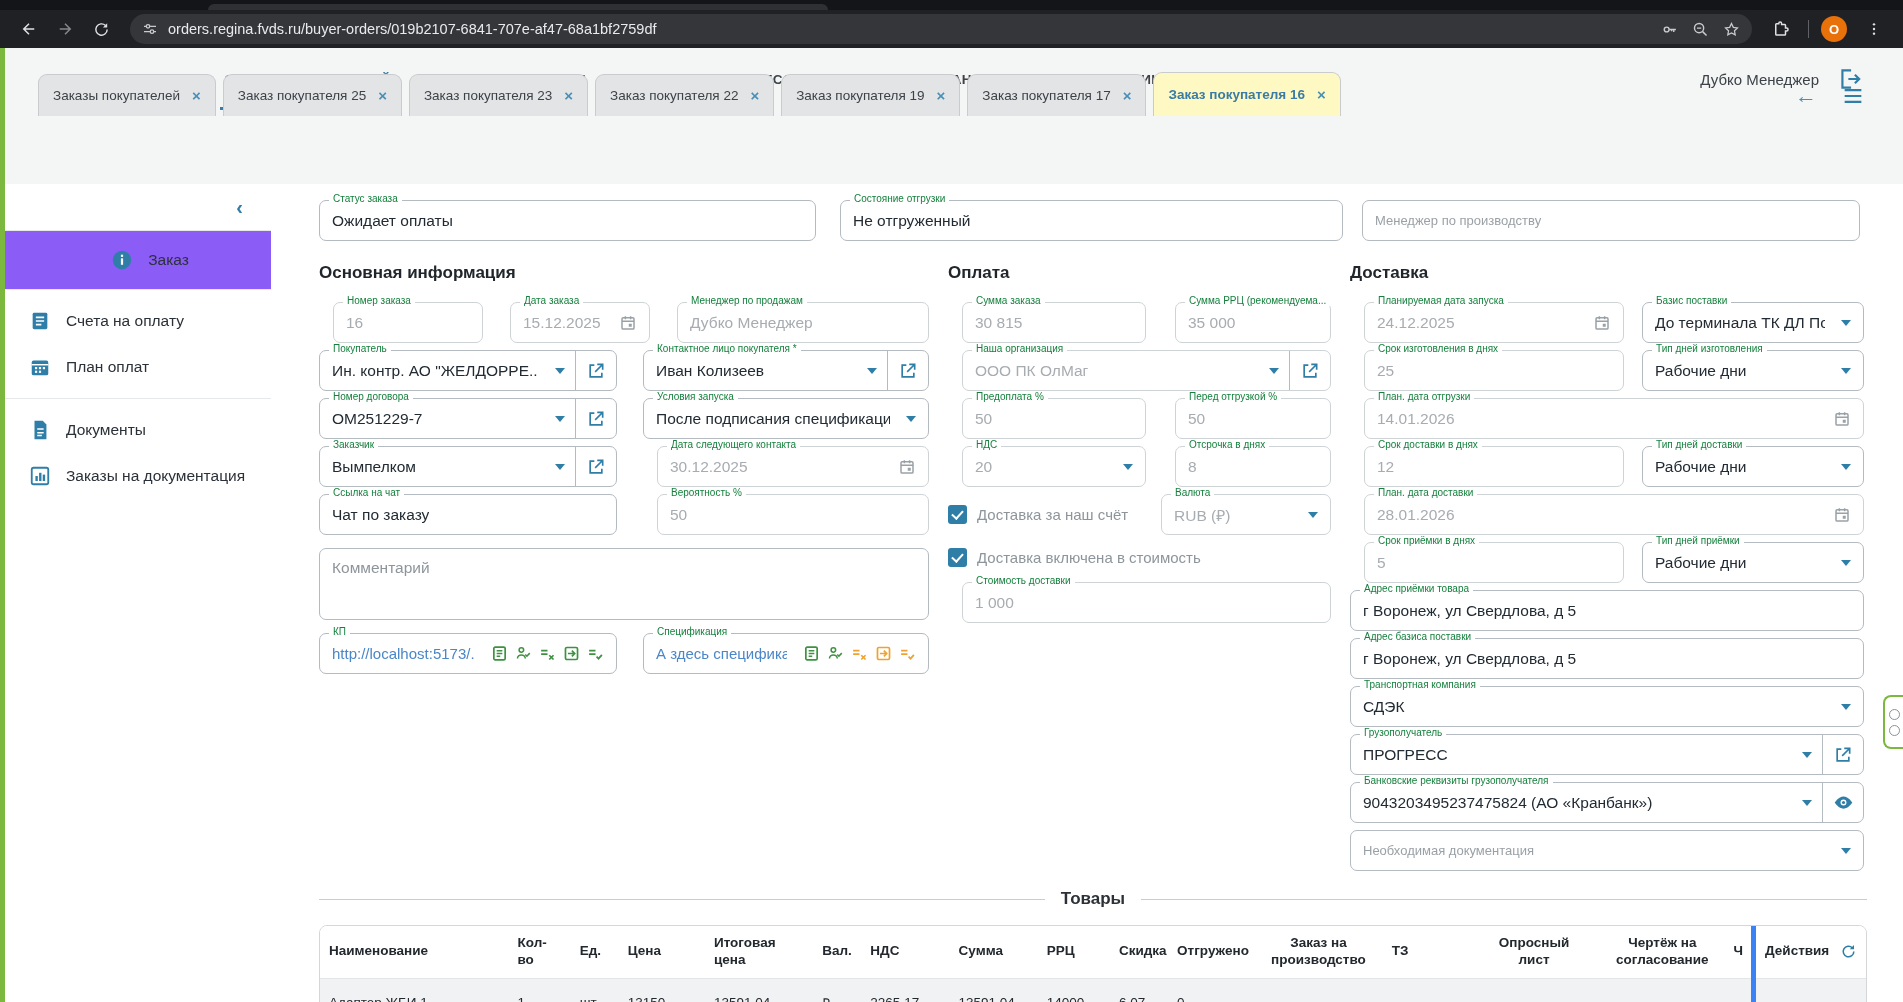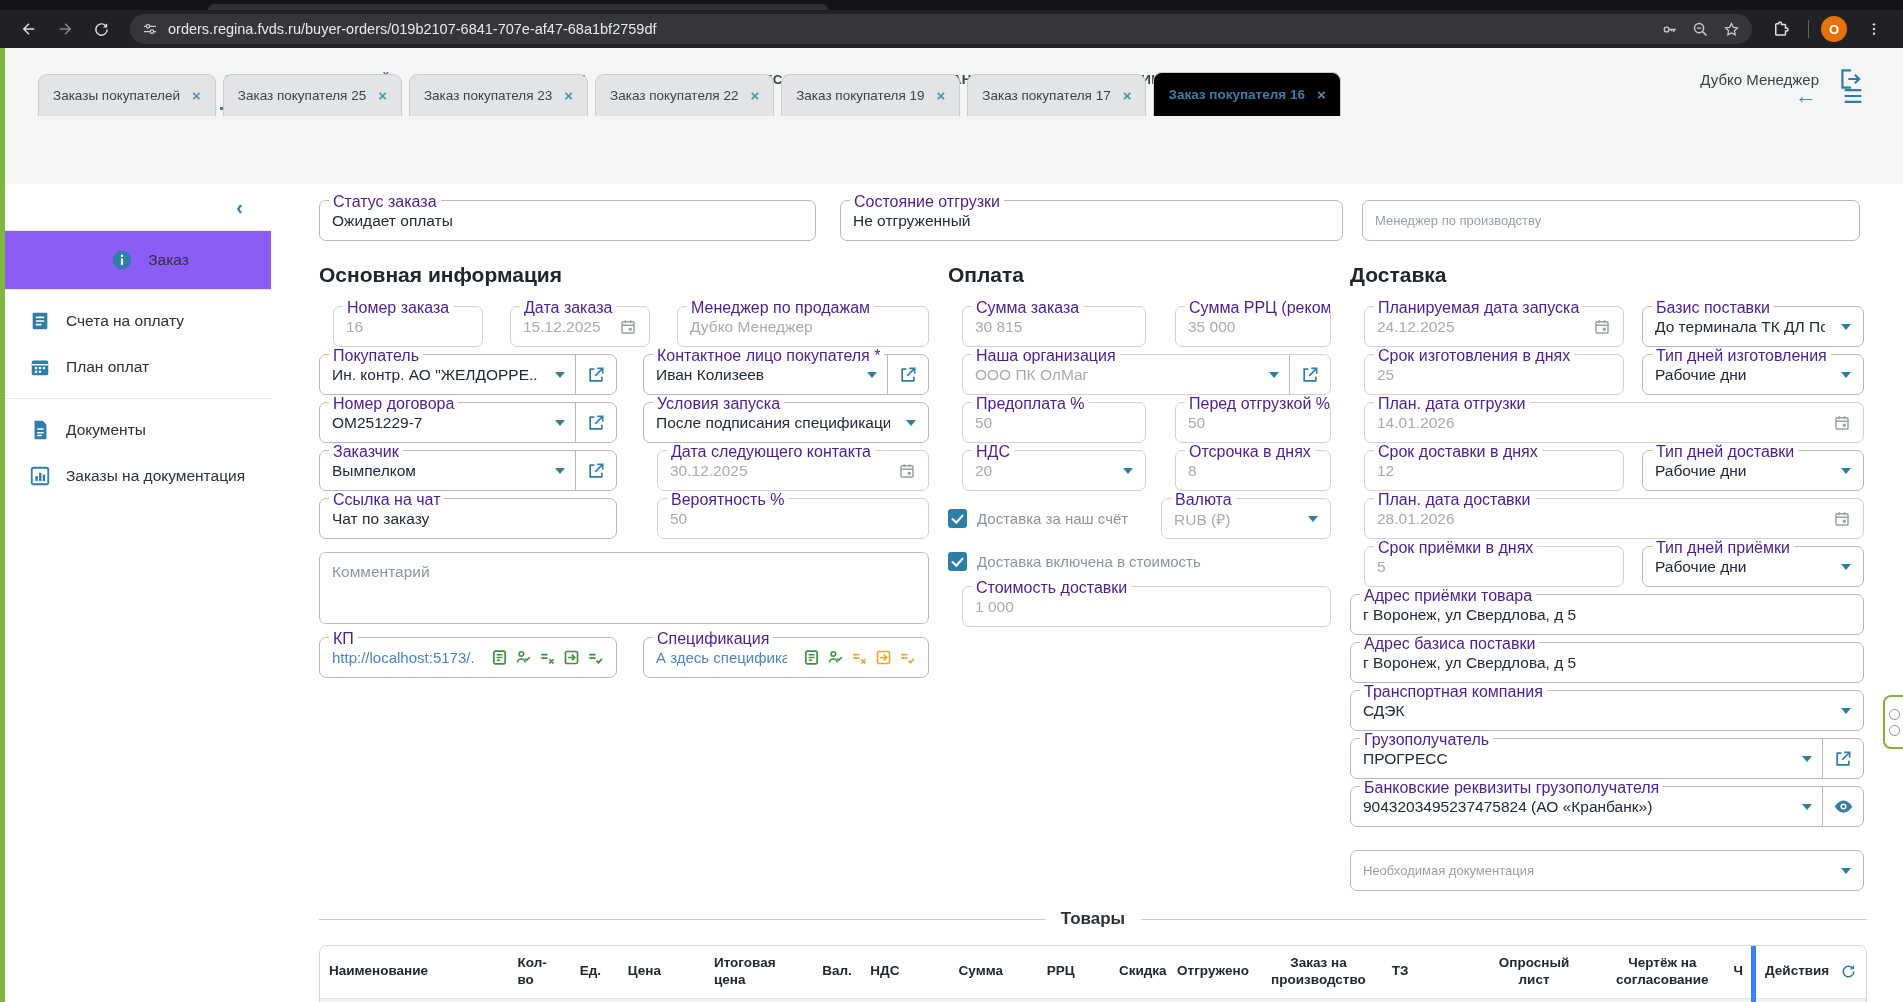--- a/index.html
+++ b/index.html
@@ -32,39 +32,39 @@
   .navitem { position:relative; font-size:13.5px; font-weight:700; color:#3c4248; letter-spacing:.2px; cursor:default; display:flex; align-items:center; gap:6px; white-space:nowrap; }
   .navitem.active { color:#3a7ca5; }
   .navitem.active::after { content:''; position:absolute; left:-4px; right:-4px; bottom:-23px; height:3px; background:#3a7ca5; }
   .nav-user { margin-left:auto; display:flex; align-items:center; gap:18px; }
   .username { font-size:15px; color:#3c4248; }
 
   
   .tabbar { position:absolute; left:38px; top:24px; right:40px; height:44px; display:flex; align-items:flex-end; gap:7px; }
   .tab { height:42px; padding:0 14px; background:#e3e4e5; border:1px solid #c9cbcd; border-bottom:none; border-radius:9px 9px 0 0; display:flex; align-items:center; gap:12px; font-size:13.5px; color:#3c4248; white-space:nowrap; }
   .tab .tclose { color:#4a8fb5; font-size:15px; font-weight:700; }
-  .tab.active { background:#000000; color:#3a7ca5; font-weight:700; height:44px; }
+  .tab.active { background:#fef9c3; color:#3a7ca5; font-weight:700; height:44px; }
   .tabbar-icons { margin-left:auto; display:flex; align-items:center; gap:26px; padding-bottom:10px; }
 
   
   .workspace { position:absolute; top:184px; left:5px; width:1898px; height:818px; background:#fff; display:flex; }
   .sidebar { width:266px; flex:none; background:#fff; }
   .collapse-row { height:46px; display:flex; align-items:center; justify-content:flex-end; padding-right:28px; }
   .collapse-ch { color:#2f7ea8; font-size:20px; font-weight:700; }
   .sdiv { height:1px; background:#e7e8e9; }
   .sitem { display:flex; align-items:center; gap:15px; padding-left:24px; height:46px; font-size:15.5px; color:#2b3artifact338; color:#2b3138; }
   .sitem.big { height:58px; }
   .sitem.active { background:#8b5cf6;justify-content:center; }
   .sitem .sicon { width:22px; height:22px; flex:none; display:flex; }
 
   .content { flex:1; padding:16px 36px 0 48px; min-width:0; }
 
   
   .f { position:relative; border:1px solid #b3bac0; border-radius:7px; height:41px; background:#fff; display:flex; align-items:center; padding:0 12px; min-width:0; }
-  .f .lb { position:absolute; top:-8px; left:9px; font-size:16px; color:#4c1d95; background:#fff; padding:0 4px; white-space:nowrap; max-width:94%; overflow:hidden; }
+  .f .lb { position:absolute; top:-8px; left:9px; font-size:10px; color:#15803d; background:#fff; padding:0 4px; white-space:nowrap; max-width:94%; overflow:hidden; }
   .f .vl { font-size:15.5px; color:#222b33; white-space:nowrap; overflow:hidden; }
   .f.dis { border-color:#ced3d6;margin-left:14px; }
   .f.dis .vl { color:#a7acb1; }
   .f .sp { flex:1; min-width:8px; }
   .arr { width:0; height:0; border-left:5.5px solid transparent; border-right:5.5px solid transparent; border-top:6.5px solid #2f7ea8; flex:none; margin-left:8px; }
   .vdiv { width:1px; align-self:stretch; background:#b3bac0; margin-left:10px; flex:none; }
   .icbtn { width:40px; margin-right:-12px; align-self:stretch; display:flex; align-items:center; justify-content:center; flex:none; color:#2f7ea8; }
   .calic { flex:none; margin-left:8px; display:flex; }
   .ph { font-size:13px; color:#9aa1a6; white-space:nowrap; overflow:hidden; }
   .link { font-size:15px; color:#4a86c8; white-space:nowrap; overflow:hidden; }
@@ -72,21 +72,21 @@
   .mi { width:17px; height:17px; display:flex; }
   .ic-green { color:#3d9140; }
   .ic-orange { color:#efa22d; }
 
   .status-row { display:flex; gap:24px; }
   .cols { display:flex; gap:19px; margin-top:22px; }
   .col { display:flex; flex-direction:column; gap:7px; }
   .col1 { width:610px; flex:none; }
   .col2 { width:383px; flex:none; }
   .col3 { width:514px; flex:none; }
-  .sect-title { font-size:21px; font-weight:700; color:#20262b; margin-bottom:12px; }
+  .sect-title { font-size:17px; font-weight:700; color:#20262b; margin-bottom:12px; }
   .frow { display:flex; gap:26px; }
   .frow.tight { gap:13px; }
   .frow.g15 { gap:15px; }
   .frow.g18 { gap:18px; }
   .comment-box { border:1px solid #b3bac0; border-radius:7px; height:72px; padding:10px 12px; font-size:15.5px; color:#8d959b; margin-top:6px; margin-bottom:6px; }
   .cbrow { display:flex; align-items:center; gap:10px; font-size:15px; color:#8d959b; min-width:0; white-space:nowrap; }
   .cb { width:19px; height:19px; background:#2f7ea8; border-radius:3px; position:relative; flex:none; }
   .cb::after { content:''; position:absolute; left:6px; top:2.5px; width:5px; height:9px; border:solid #fff; border-width:0 2.4px 2.4px 0; transform:rotate(42deg); }
 
   
@@ -739,21 +739,21 @@
           <span class="vdiv"></span>
           <span class="icbtn">
               <svg width="21" height="21" viewBox="0 0 24 24">
                 <path fill="#2f7ea8" d="M12 5C6.2 5 2 12 2 12s4.2 7 10 7 10-7 10-7-4.2-7-10-7z"></path>
                 <circle cx="12" cy="12" r="3.4" fill="#fff"></circle>
                 <circle cx="12" cy="12" r="1.8" fill="#2f7ea8"></circle>
               </svg>
             </span>
         </div>
 
-        <div class="f" style="margin-top:16px;">
+        <div class="f" style="margin-top:0;">
           <span class="ph">Необходимая документация</span>
           <span class="sp"></span>
             <span class="arr"></span>
         </div>
       </div>
     </div>
 
     <div class="tdivider">
       <span class="line"></span>
       <span class="ttl">Товары</span>

